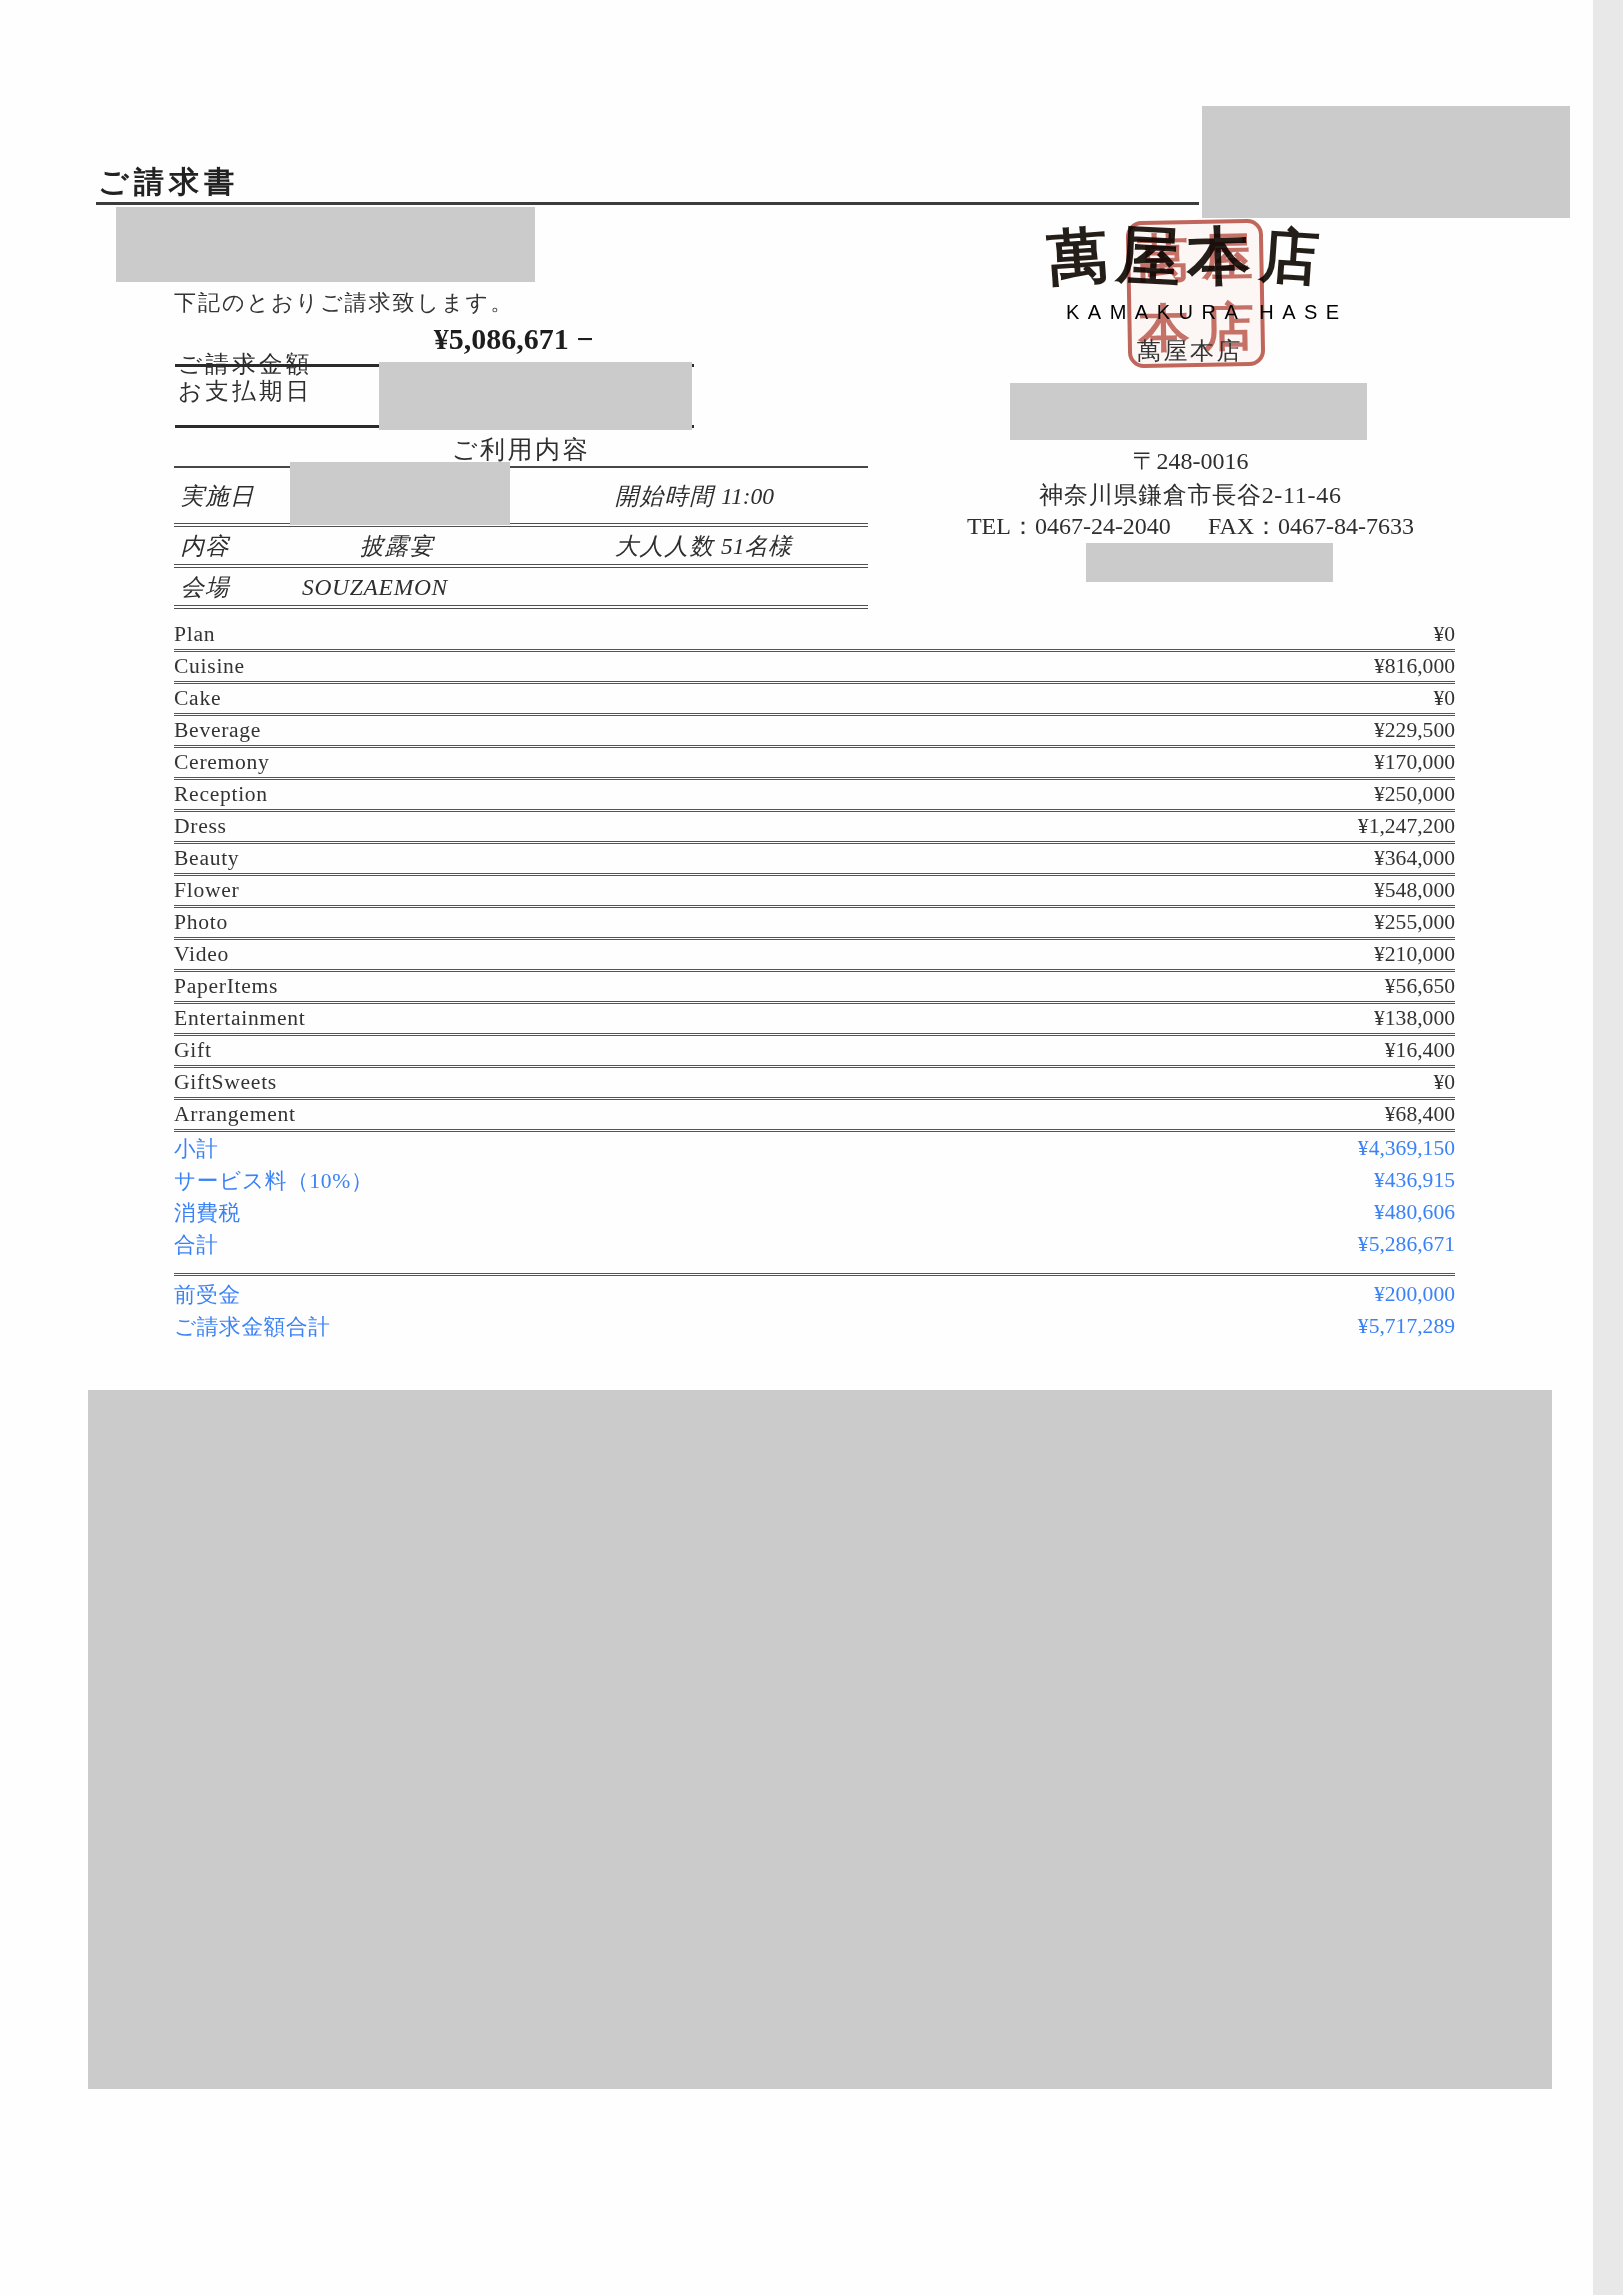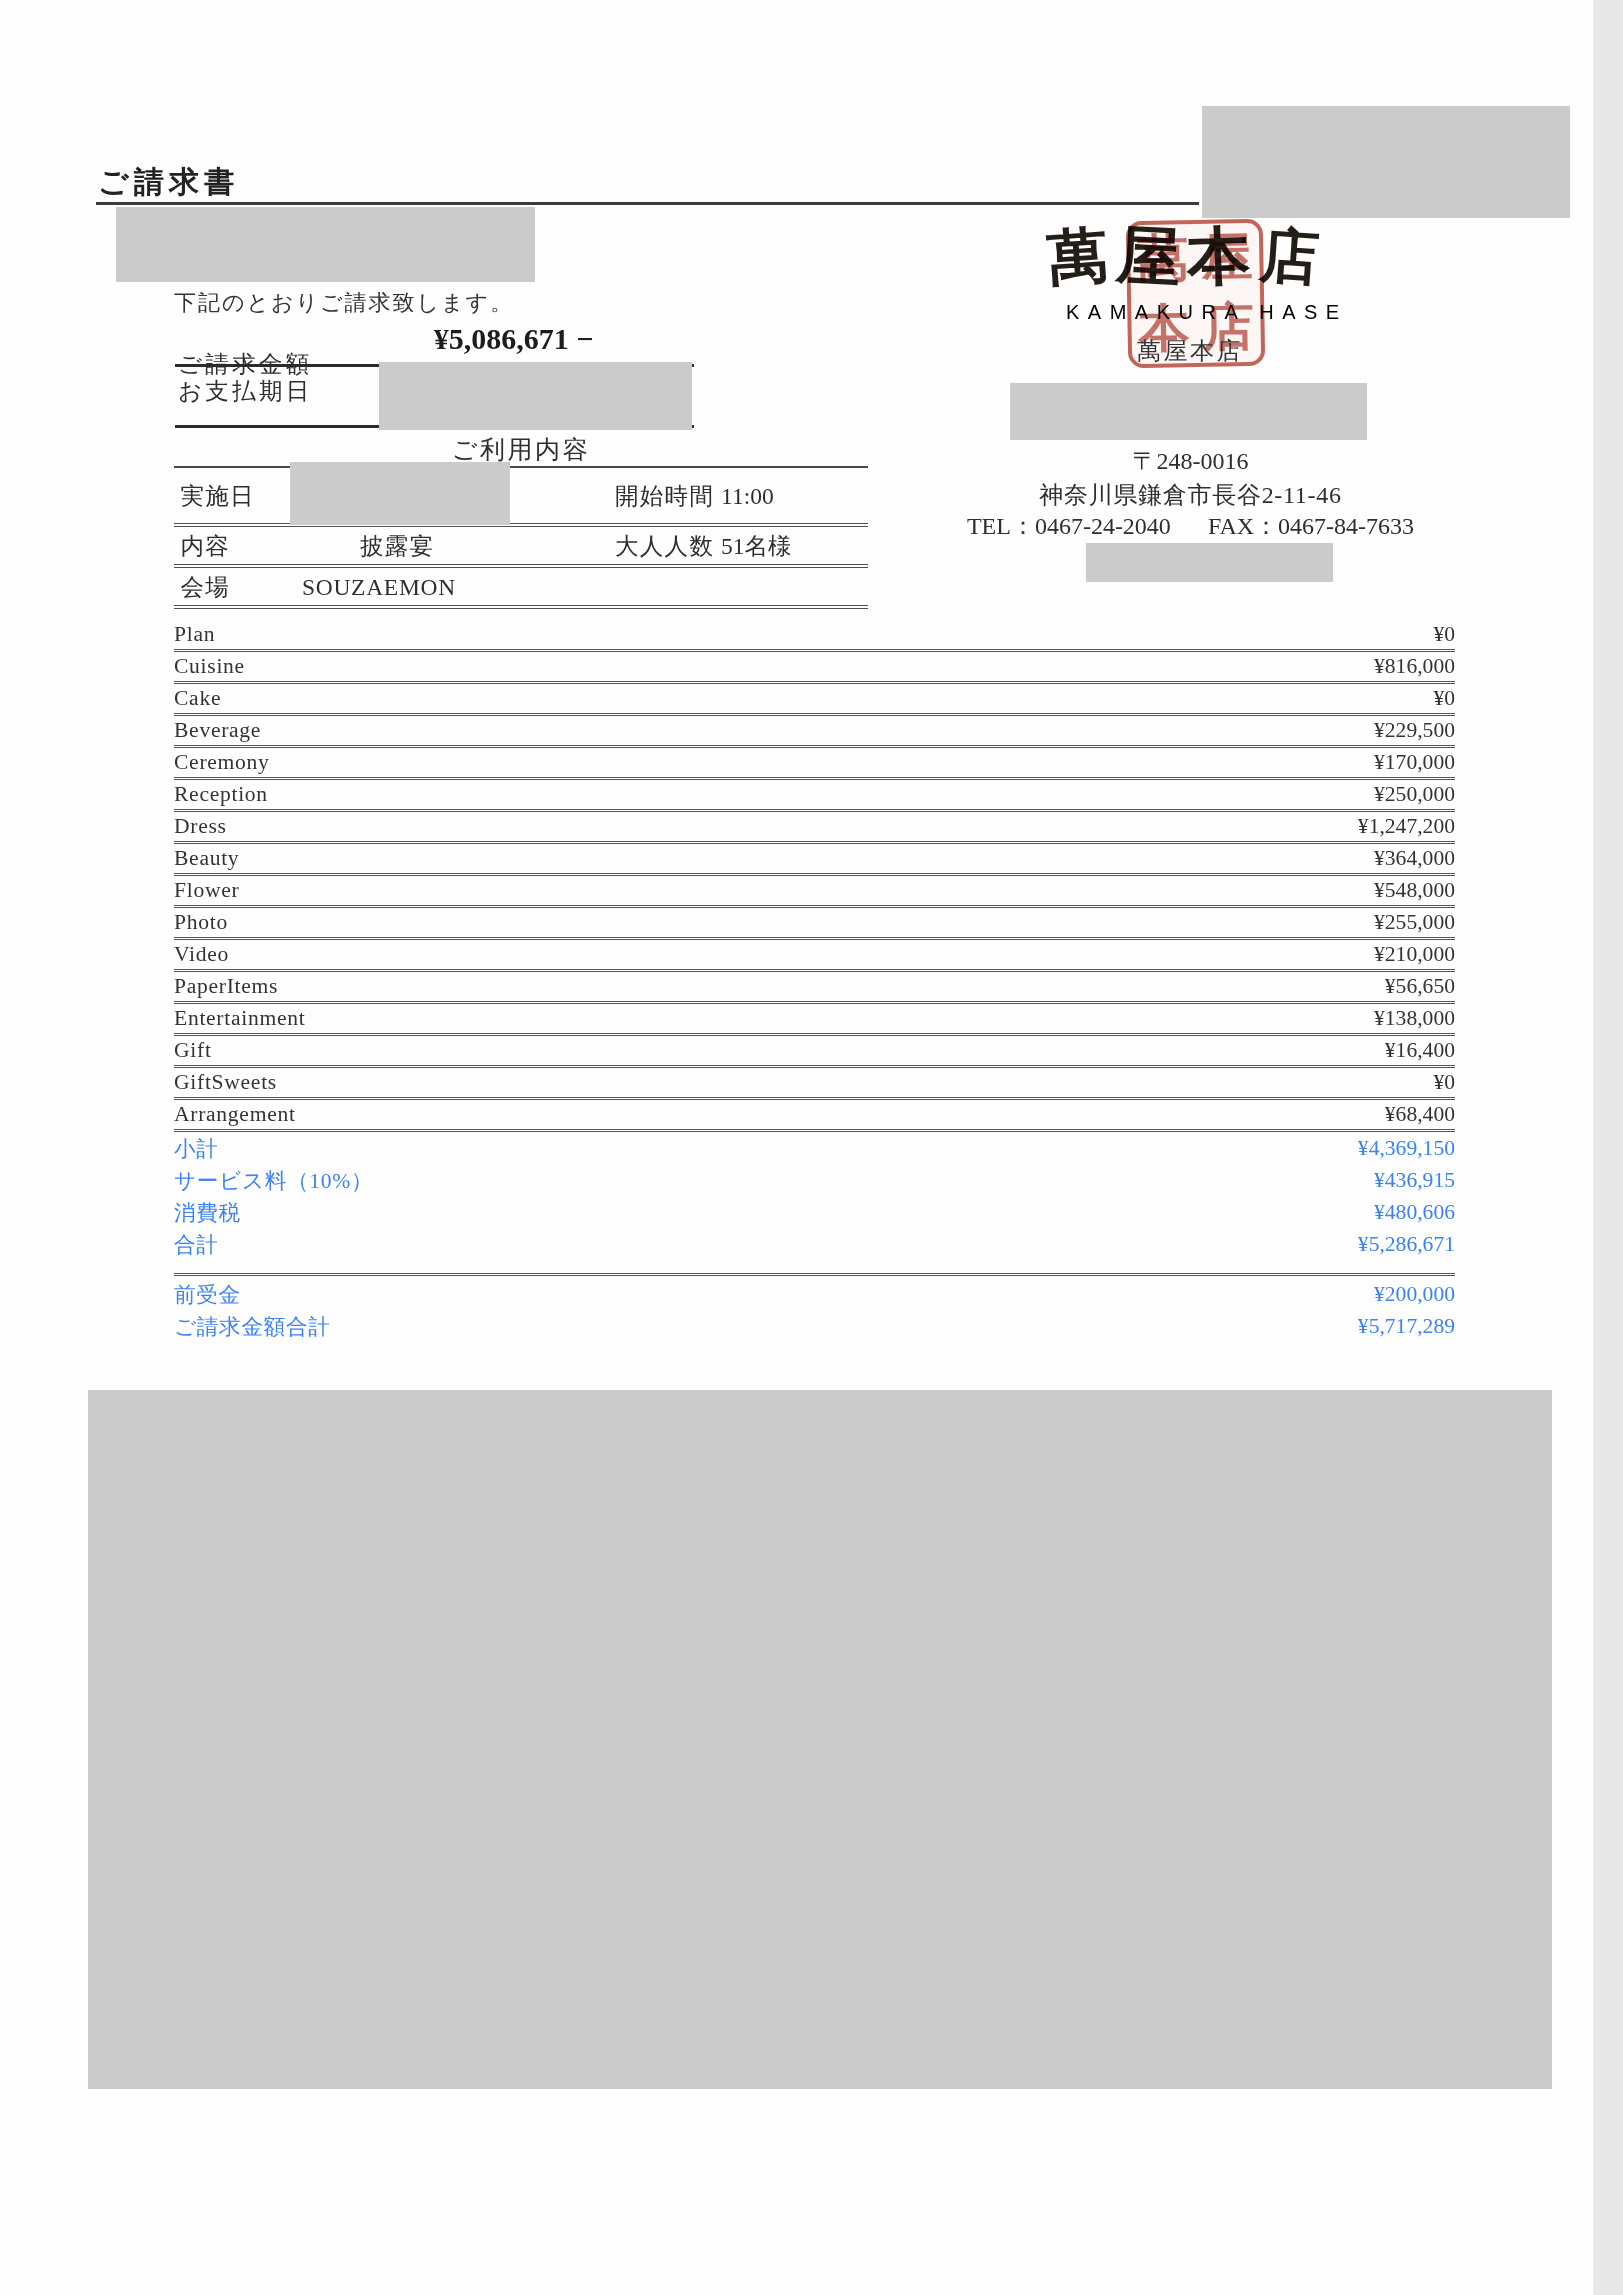--- a/index.html
+++ b/index.html
@@ -16,21 +16,21 @@
   .amt-label{left:178px;top:348px;font-size:23.5px;letter-spacing:3.3px;}
   .amt-value{left:392px;top:322px;width:243px;text-align:center;font-size:30px;font-weight:bold;color:#1d1d1d;}
   .amt-rule{left:175px;top:364px;width:519px;height:3.3px;background:#2b2b2b;}
   .due-label{left:178px;top:375px;font-size:23.5px;letter-spacing:3.3px;}
   .due-rule{left:175px;top:425px;width:519px;height:2.6px;background:#2b2b2b;}
   
   .usage{left:174px;top:433px;width:694px;}
   .usage-title{width:100%;text-align:center;font-size:25px;letter-spacing:2.6px;height:33px;}
   .srule{height:2px;background:#474747;}
   .dline{height:2px;border-top:1.3px solid #4f4f4f;border-bottom:1.3px solid #4f4f4f;background:transparent;}
-  .urow{position:relative;}
+  .urow{position:relative;font-style:italic;}
   .urow span{position:absolute;font-size:23.5px;white-space:nowrap;}
   .urow1{height:55px;}
   .urow2,.urow3{height:37px;}
   .u-l1{left:6.5px;top:50%;transform:translateY(-50%);letter-spacing:1.3px;}
   .u-v1a{left:186px;top:50%;transform:translateY(-50%);letter-spacing:1.3px;}
   .u-v1b{left:128px;top:50%;transform:translateY(-50%);letter-spacing:0.7px;}
   .u-l2{left:403px;top:50%;transform:translateY(-50%);letter-spacing:1.3px;margin-left:38px;}
   .u-v2{left:547px;top:50%;transform:translateY(-50%);}
   
   .logo-cal{left:1046px;top:226px;width:275px;height:78px;display:flex;justify-content:space-between;align-items:flex-start;}

